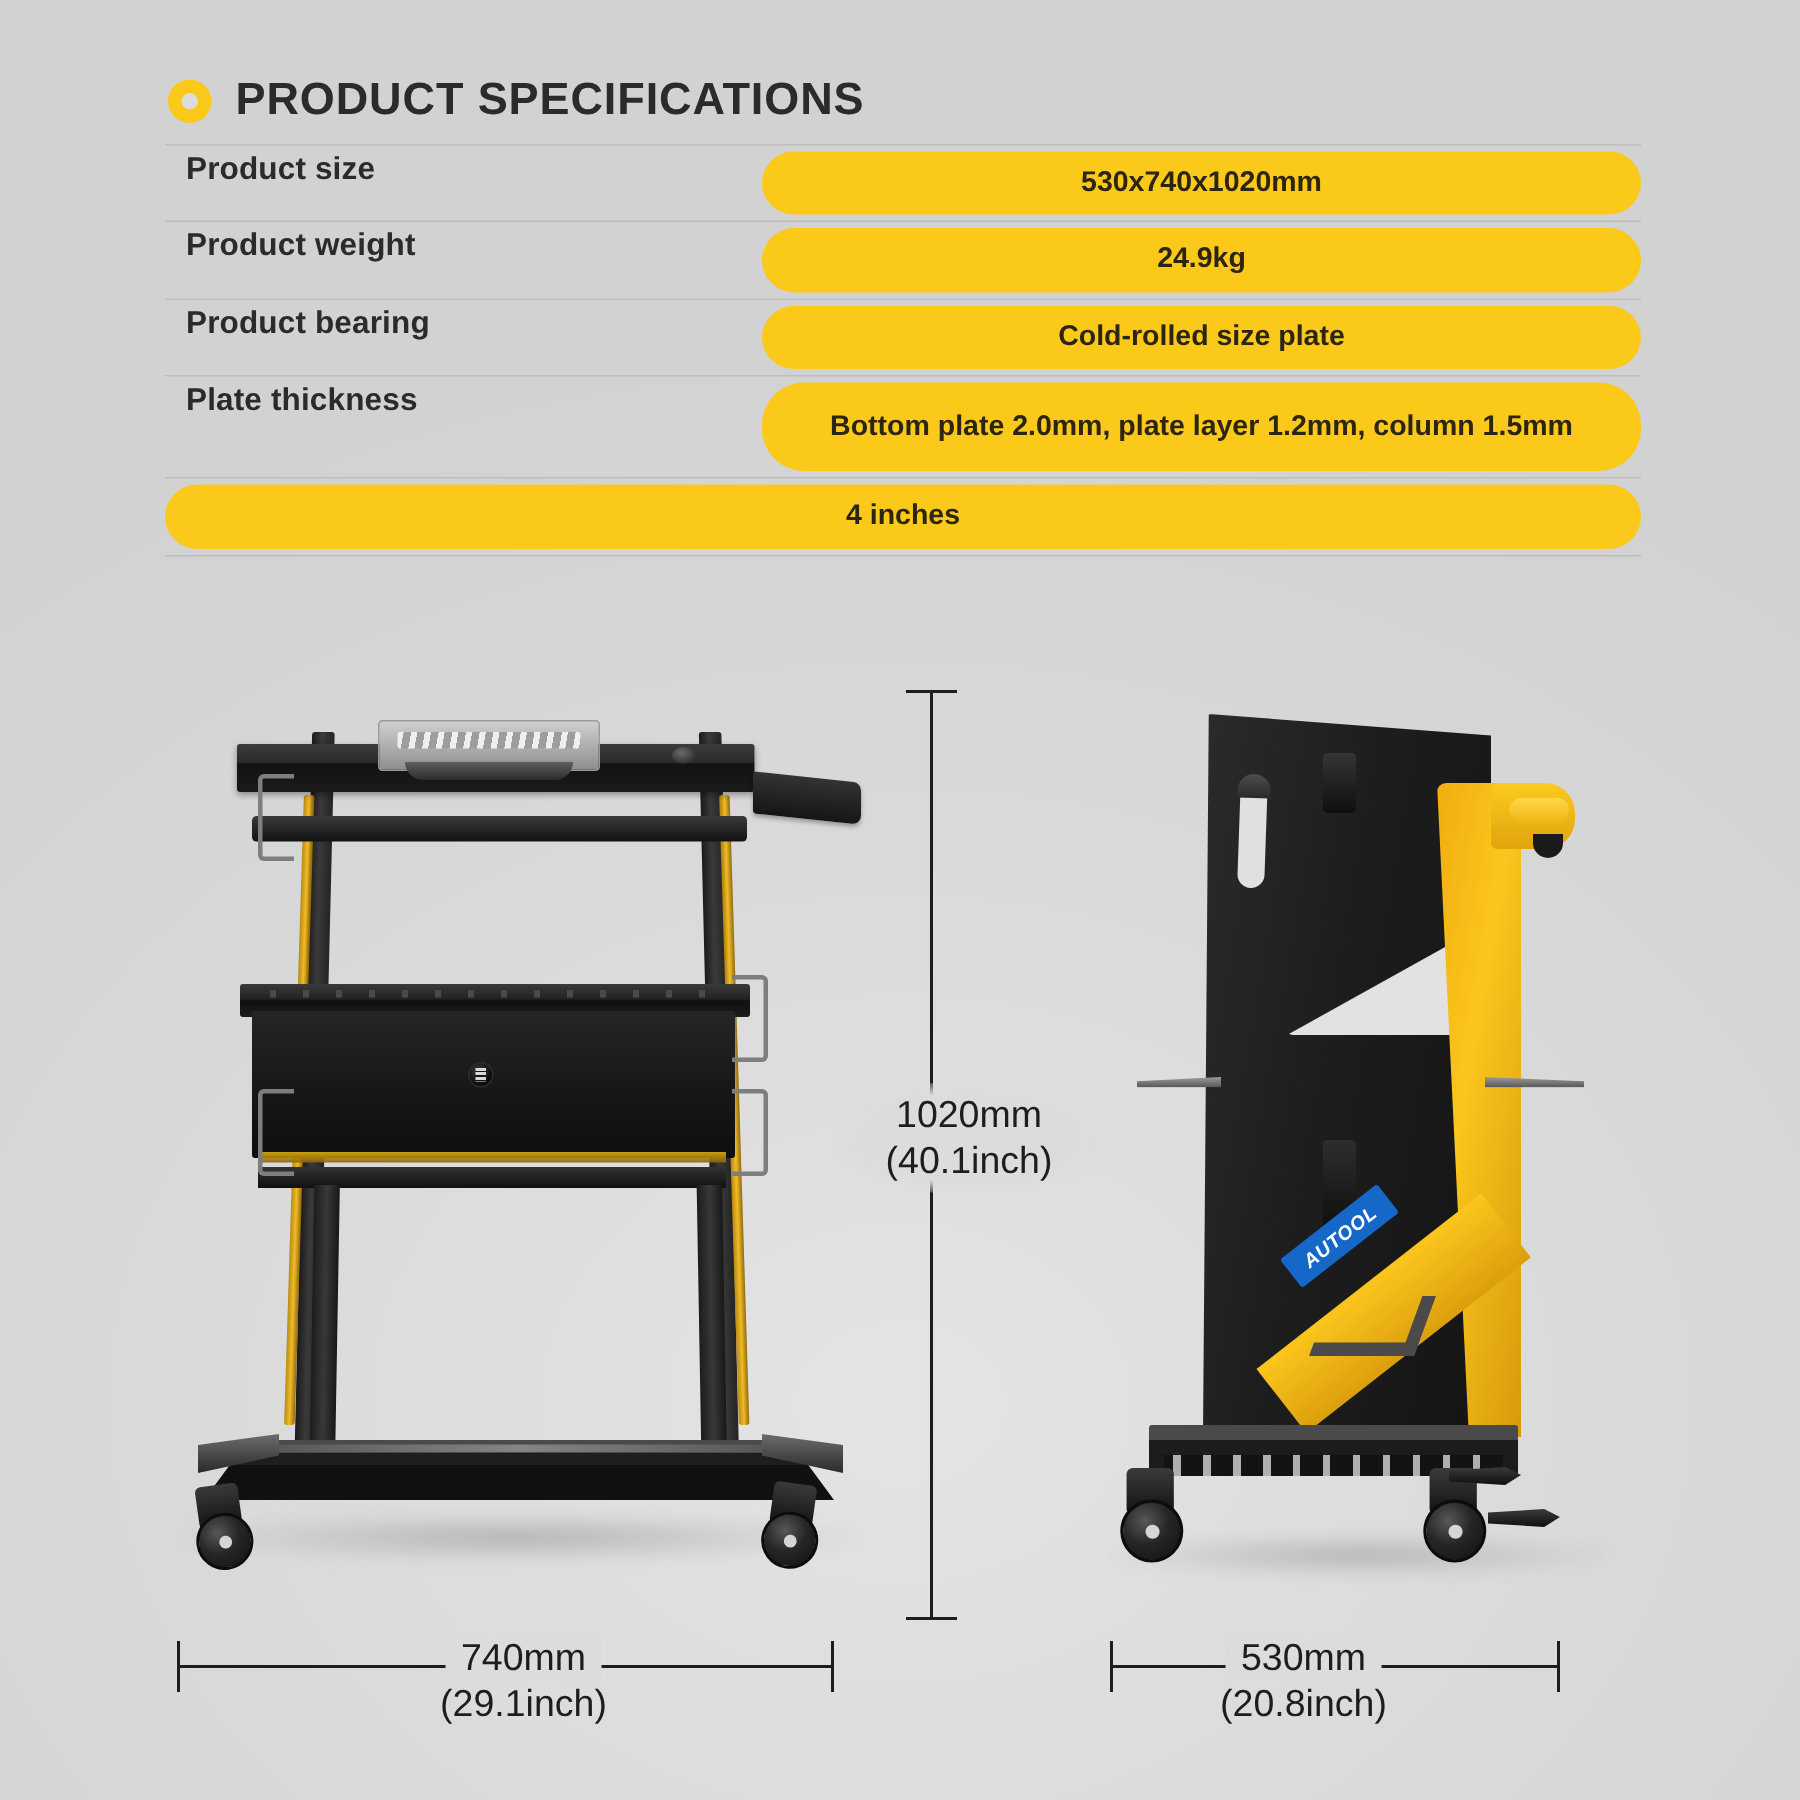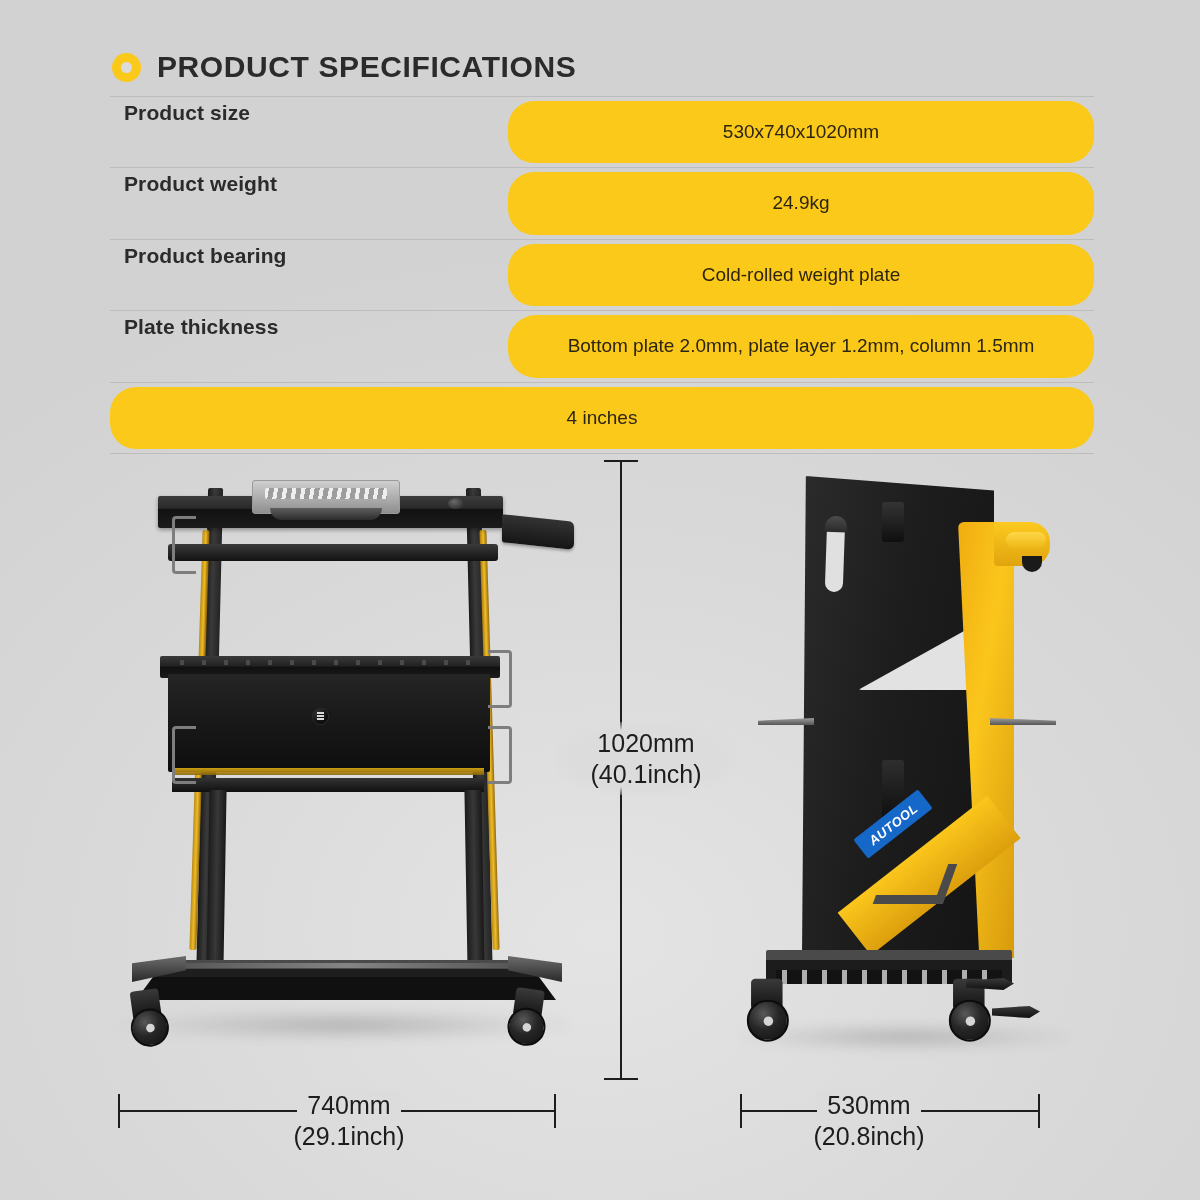--- a/index.html
+++ b/index.html
@@ -94,21 +94,22 @@
     background: #fbc91a;
     border-radius: 26px;
     min-height: 41px;
     display: flex;
     align-items: center;
     justify-content: center;
     text-align: center;
     font-size: 19px;
     color: #2c2512;
     line-height: 1.18;
-    padding: 20px 16px;
+    padding: 10px 16px;
+    font-weight: bold;
   }
   .spec-row.tall .spec-pill {
     min-height: 57px;
     border-radius: 28px;
   }
   .spec-row.tall { min-height: 68px; }
 
   
   .product-stage {
     position: absolute;
@@ -575,21 +576,21 @@
       <div class="spec-pill">530x740x1020mm</div>
     </div>
 
     <div class="spec-row">
       <div class="spec-label">Product weight</div>
       <div class="spec-pill">24.9kg</div>
     </div>
 
     <div class="spec-row">
       <div class="spec-label">Product bearing</div>
-      <div class="spec-pill">Cold-rolled weight plate</div>
+      <div class="spec-pill">Cold-rolled size plate</div>
     </div>
 
     <div class="spec-row tall">
       <div class="spec-label">Plate thickness</div>
       <div class="spec-pill">Bottom plate 2.0mm, plate layer 1.2mm, column 1.5mm</div>
     </div>
 
 
     <div class="spec-row">
       <div class="spec-pill">4 inches</div>

